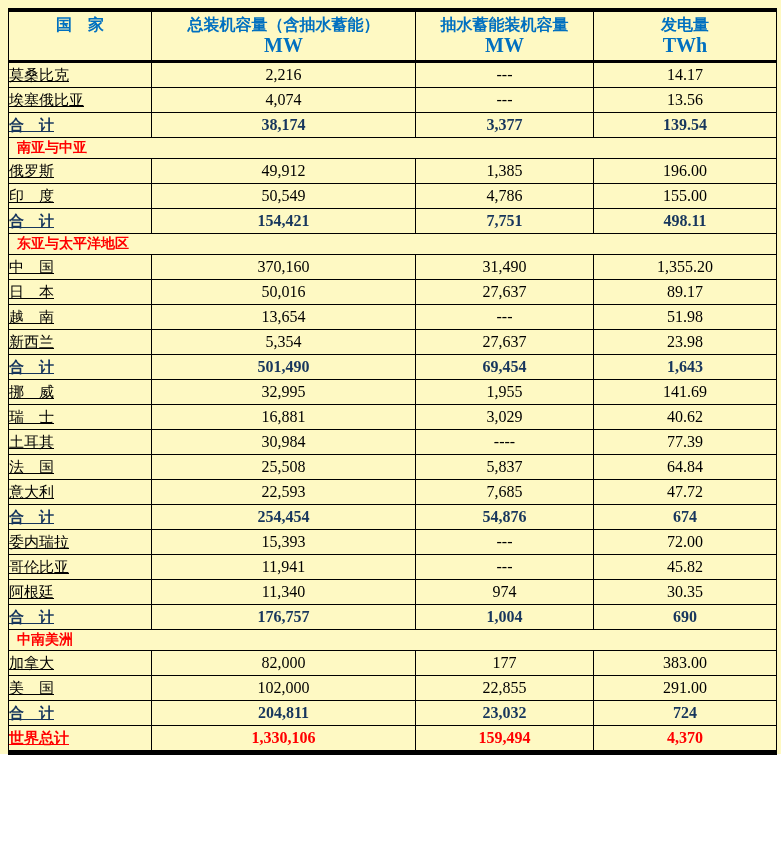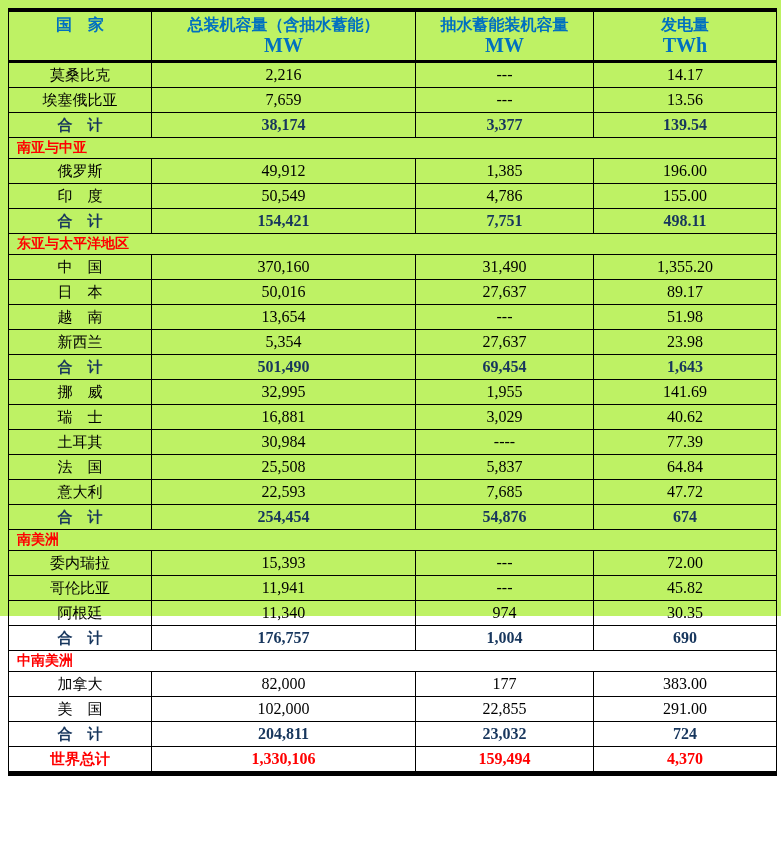--- a/index.html
+++ b/index.html
@@ -7,22 +7,22 @@
     padding: 0;
     background: #ffffff;
     width: 781px;
     height: 842px;
     overflow: hidden;
     font-family: "Liberation Serif", "DejaVu Serif", serif;
   }
   .page {
     position: relative;
     width: 781px;
-    height: 616px;
-    background: #bef264;
+    height: 754px;
+    background: #fef9c3;
   }
   table.tbl {
     position: absolute;
     left: 8px;
     top: 8px;
     width: 768px;
     border-collapse: collapse;
     table-layout: fixed;
   }
   
@@ -57,25 +57,26 @@
     text-align: left;
     font-family: "DejaVu Sans", "Liberation Sans", sans-serif;
     font-weight: bold;
     font-size: 14px;
     color: var(--accent-red, #FF0000);
   }
 
   
   .tbl tbody td { height: 24px; padding: 0; vertical-align: middle; }
   td.cname {
-    text-align: center;
+    text-align: left;
     padding-left: 9px;
     font-family: "DejaVu Sans", "Liberation Sans", sans-serif;
     font-size: 15px;
     color: #000000;
+    text-decoration: underline;
   }
   td.num {
     text-align: center;
     font-family: "Liberation Serif", "DejaVu Serif", serif;
     font-size: 16px;
     color: #000000;
   }
 
   
   .tbl tr.total td { font-weight: bold; color: var(--accent-navy, #17365D); }
@@ -117,21 +118,21 @@
     </thead>
     <tbody id="tbody">
         <tr>
           <td class="cname">莫桑比克</td>
           <td class="num">2,216</td>
           <td class="num">---</td>
           <td class="num">14.17</td>
         </tr>
         <tr>
           <td class="cname">埃塞俄比亚</td>
-          <td class="num">7,659</td>
+          <td class="num">4,074</td>
           <td class="num">---</td>
           <td class="num">13.56</td>
         </tr>
         <tr class="total">
           <td class="cname">合　计</td>
           <td class="num">38,174</td>
           <td class="num">3,377</td>
           <td class="num">139.54</td>
         </tr>
         <tr class="region">
@@ -216,23 +217,20 @@
           <td class="cname">意大利</td>
           <td class="num">22,593</td>
           <td class="num">7,685</td>
           <td class="num">47.72</td>
         </tr>
         <tr class="total">
           <td class="cname">合　计</td>
           <td class="num">254,454</td>
           <td class="num">54,876</td>
           <td class="num">674</td>
-        </tr>
-        <tr class="region">
-          <td colspan="4">南美洲</td>
         </tr>
         <tr>
           <td class="cname">委内瑞拉</td>
           <td class="num">15,393</td>
           <td class="num">---</td>
           <td class="num">72.00</td>
         </tr>
         <tr>
           <td class="cname">哥伦比亚</td>
           <td class="num">11,941</td>

